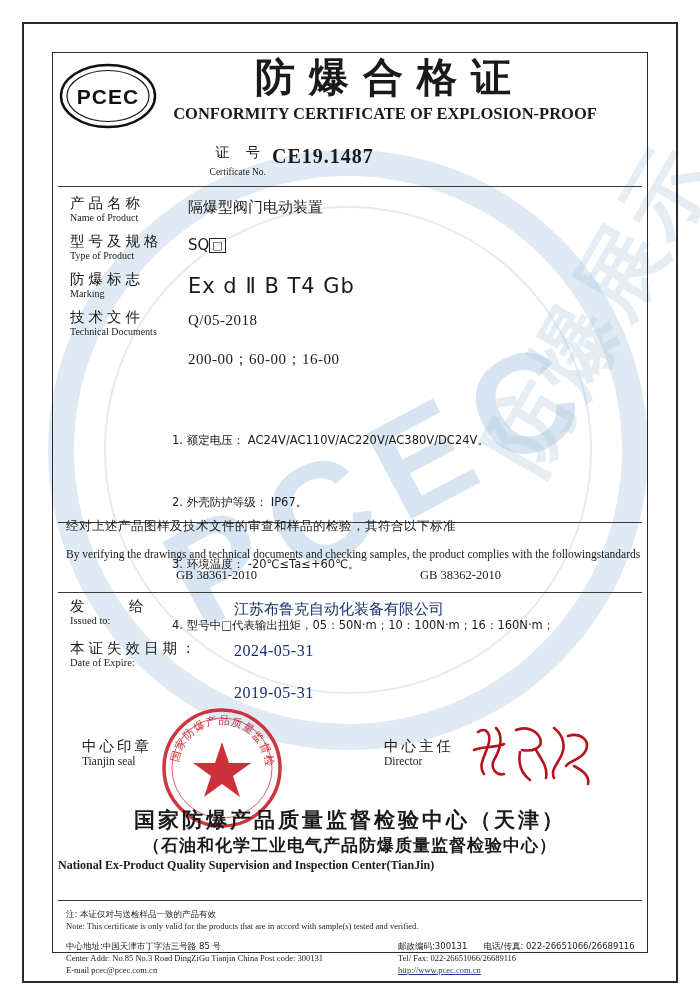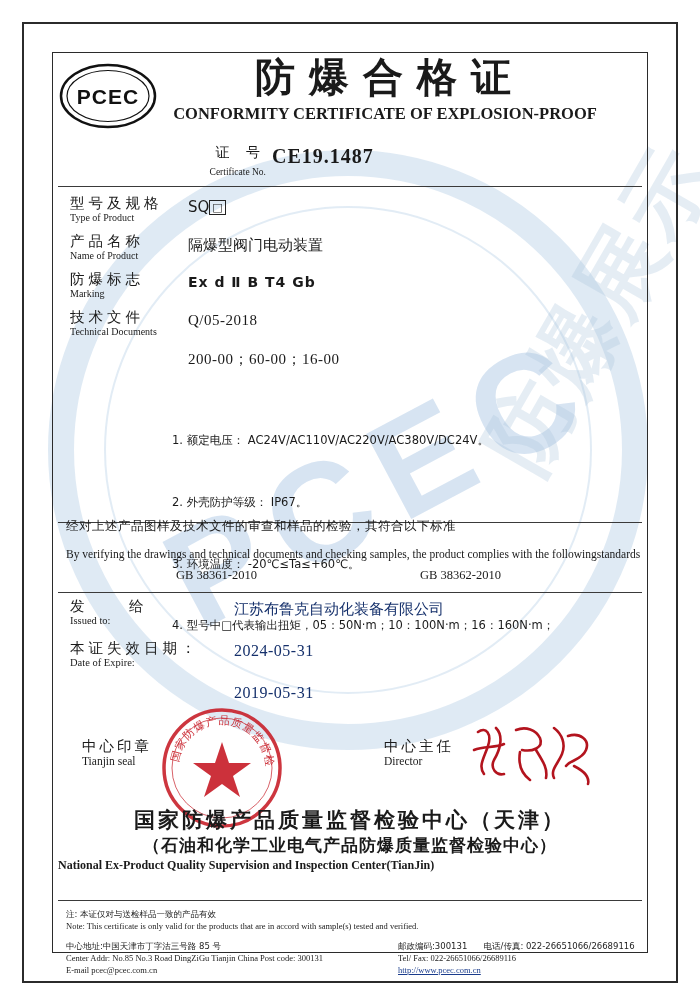--- a/index.html
+++ b/index.html
@@ -170,22 +170,22 @@
     white-space: nowrap;
   }
   .fvalue {
     position: absolute;
     left: 130px;
     top: 2px;
     font-size: 15px;
     font-family: "DejaVu Sans", sans-serif;
   }
   .fvalue.bold {
-    font-weight: bold;
-    font-size: 14px;
+    font-weight: normal;
+    font-size: 21px;
     letter-spacing: 1px;
   }
   .fvalue.mono {
     font-family: "Liberation Serif", serif;
     font-size: 15px;
     letter-spacing: .5px;
   }
   .boxed {
     display: inline-block;
     border: 1px solid #222;
@@ -375,34 +375,34 @@
       <span class="en">Certificate No.</span>
     </div>
     <div class="certno-value">CE19.1487</div>
 
     <div class="sep sep-top"></div>
 
     <div class="fields">
 
       <div class="frow">
         <div class="flabel">
+          <span class="cn">产品名称</span>
+          <span class="en">Name of Product</span>
+        </div>
+        <div class="fvalue">隔爆型阀门电动装置</div>
+      </div>
+
+      <div class="frow">
+        <div class="flabel">
           <span class="cn">型号及规格</span>
           <span class="en">Type of Product</span>
         </div>
         <div class="fvalue">
           <span>SQ</span><span class="boxed">□</span>
         </div>
-      </div>
-
-      <div class="frow">
-        <div class="flabel">
-          <span class="cn">产品名称</span>
-          <span class="en">Name of Product</span>
-        </div>
-        <div class="fvalue">隔爆型阀门电动装置</div>
       </div>
 
       <div class="frow">
         <div class="flabel">
           <span class="cn">防爆标志</span>
           <span class="en">Marking</span>
         </div>
         <div class="fvalue bold">Ex d Ⅱ B T4 Gb</div>
       </div>
 

